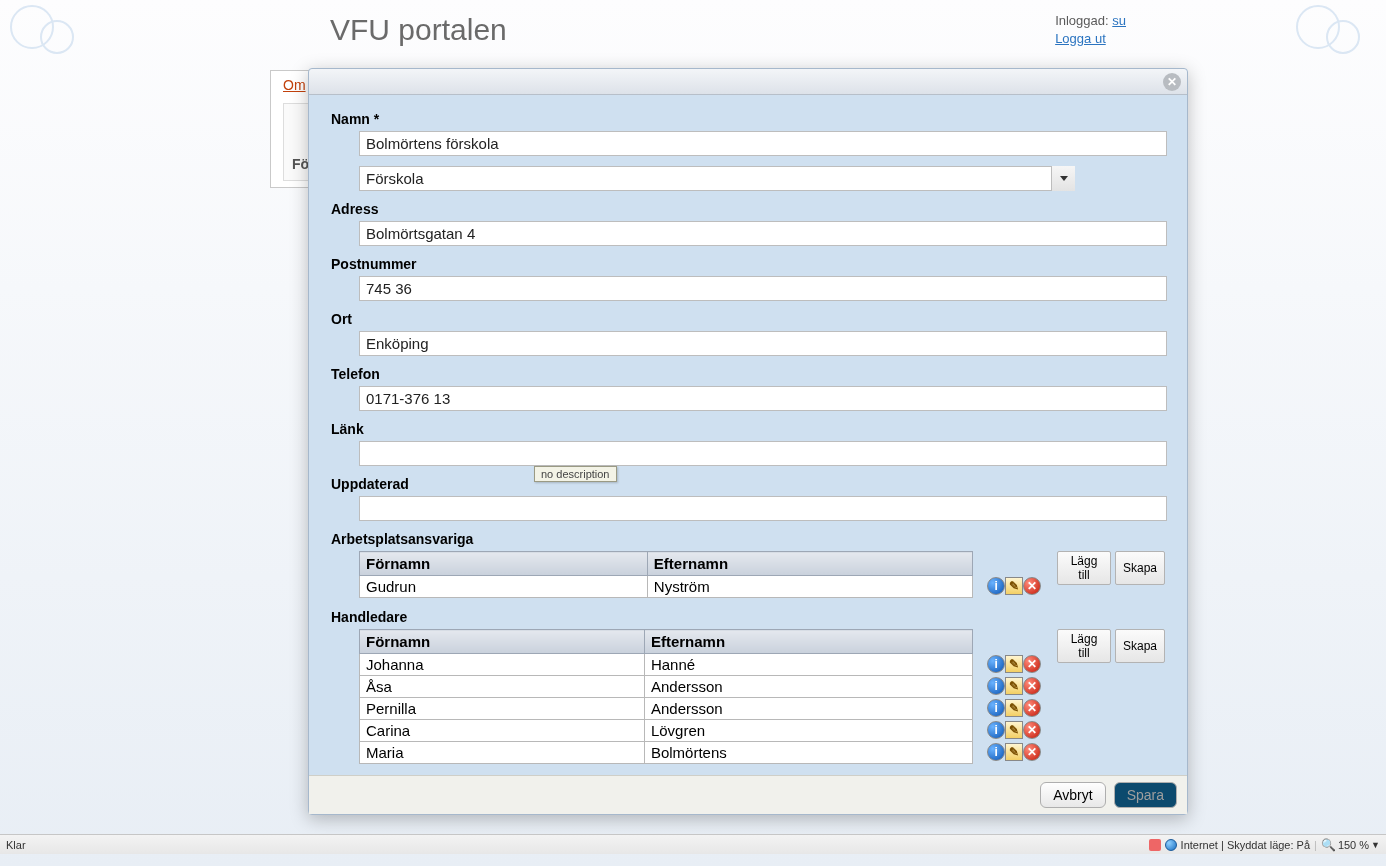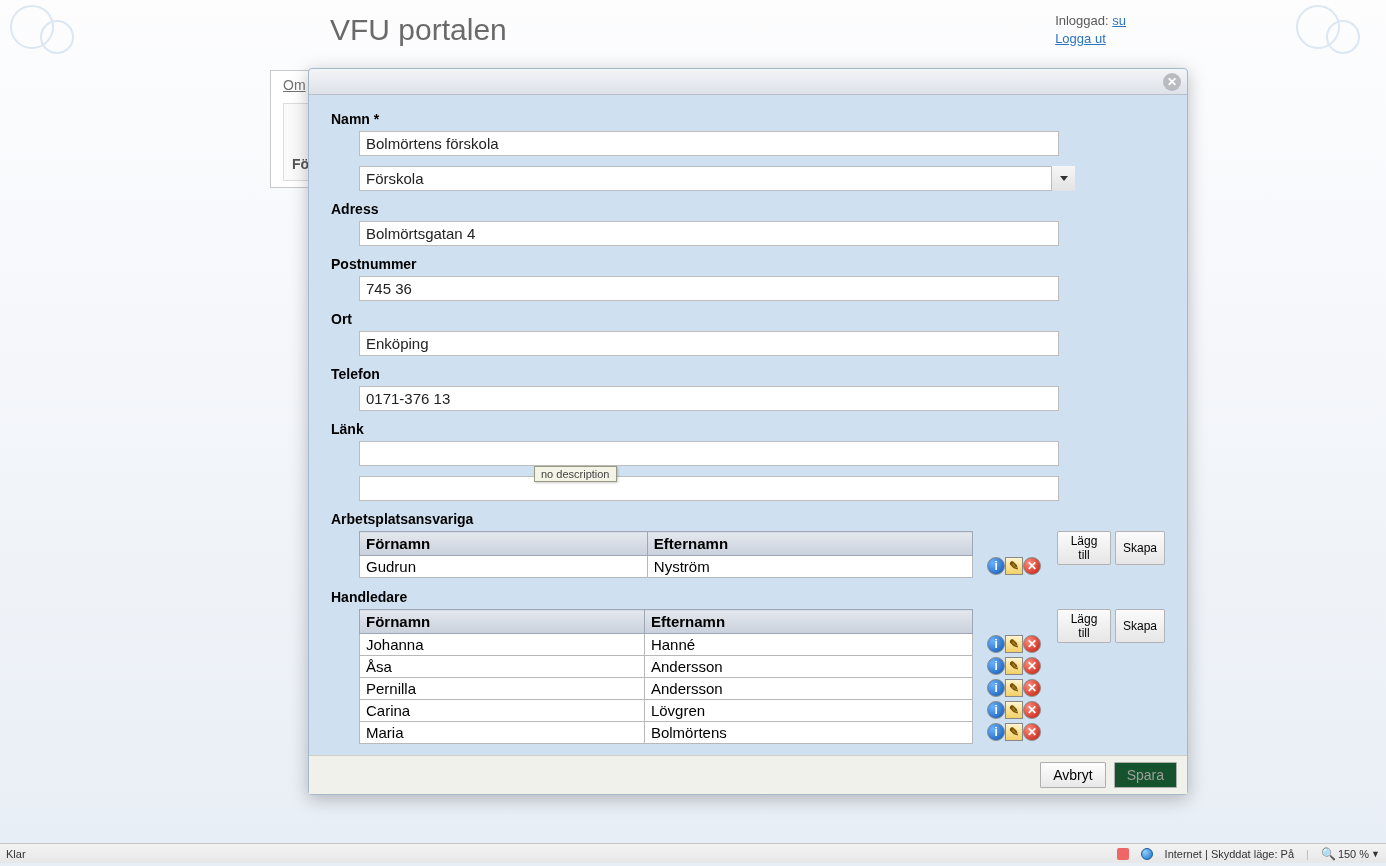--- a/index.html
+++ b/index.html
@@ -53,21 +53,21 @@
 .workspace {
   position: absolute;
   left: 270px;
   top: 70px;
   width: 850px;
   border: 1px solid #c9c9c9;
   background: #fff;
   padding: 6px 12px;
   font-size: 14px;
 }
-.workspace a { color: #737373; text-decoration: underline; }
+.workspace a { color: #c2410c; text-decoration: underline; }
 .workspace .bgtext { color:#555; margin-top:44px; font-weight:bold; }
 .workspace .subbox { border:1px solid #ddd; margin-top:10px; padding:8px; background:#fafafa;}
 
 
 .dialog {
   position: absolute;
   left: 308px;
   top: 68px;
   width: 880px;
   background: #cfe0f0;
@@ -96,21 +96,21 @@
   font-weight: bold;
 }
 .dialog-body {
   padding: 16px 22px 10px 22px;
   font-size: 14px;
   color: #000;
 }
 .field { margin-bottom: 10px; }
 .field-label { font-weight: bold; margin-bottom: 4px; display:block; }
 .field-input, .field-select {
-  width: 700px;
+  width: 808px;
   margin-left: 28px;
   border: 1px solid #bdbdbd;
   background: #fff;
   font-size: 15px;
   padding: 3px 6px;
   color: #222;
 }
 .select-wrap {
   position: relative;
   width: 716px;
@@ -188,37 +188,37 @@
   background: #f1f1ec;
   border-top: 1px solid #cfcfc8;
   padding: 6px 10px;
   display:flex; justify-content:flex-end; gap:8px;
 }
 .btn {
   background: linear-gradient(#fefefe,#e8e8e8);
   border: 1px solid #aeaeae;
   padding: 4px 12px;
   font-size: 14px;
-  border-radius: 1px;
+  border-radius: 6px;
   cursor: pointer;
 }
-.btn.disabled { color:#9e9e9e; cursor:default; background:#14532d;}
+.btn.disabled { color:#9e9e9e; cursor:default; background:#0c4a6e;}
 
 .statusbar {
   position: absolute;
-  left:0; right:0; bottom:3px;
+  left:0; right:0; bottom:12px;
   height: 20px;
   background: linear-gradient(#f3f3f3,#e7e7e7);
   border-top: 1px solid #c6c6c6;
   font-size: 11px;
   color: #333;
   display:flex; align-items:center; justify-content:space-between;
   padding: 0 6px;
 }
-.statusbar .right { display:flex; align-items:center; gap:12px;}
+.statusbar .right { display:flex; align-items:center; gap:4px;}
 .sep { color:#bbb; }
 .globe-icon{ width:12px;height:12px;border-radius:50%;background:radial-gradient(circle at 30% 30%,#8fd0ff,#1a6fc2); display:inline-block; border:1px solid #1a5a9a;}
 .shield-icon{ width:12px;height:12px;background:#e66; display:inline-block; border-radius:2px;}
 .zoomctl{ display:flex; align-items:center; gap:2px;}
 .zoomctl .mag{ font-size:12px;}
 </style>
 </head>
 <body>
 
 <div class="bg-decoration left"></div>
@@ -277,20 +277,21 @@
       <span class="field-label">Telefon</span>
       <input class="field-input" type="text" value="0171-376 13" style="">
     </div>
 
     <div class="field">
       <span class="field-label">Länk</span>
       <input class="field-input" type="text" value="" style="">
     </div>
 
     <div class="field">
+      <span class="field-label">Uppdaterad</span>
       <input class="field-input" type="text" value="" style="">
     </div>
 
     <div class="section-title">Arbetsplatsansvariga</div>
     <div class="table-wrap">
       <table class="people">
         <thead>
           <tr>
             <th>Förnamn</th>
             <th>Efternamn</th>

